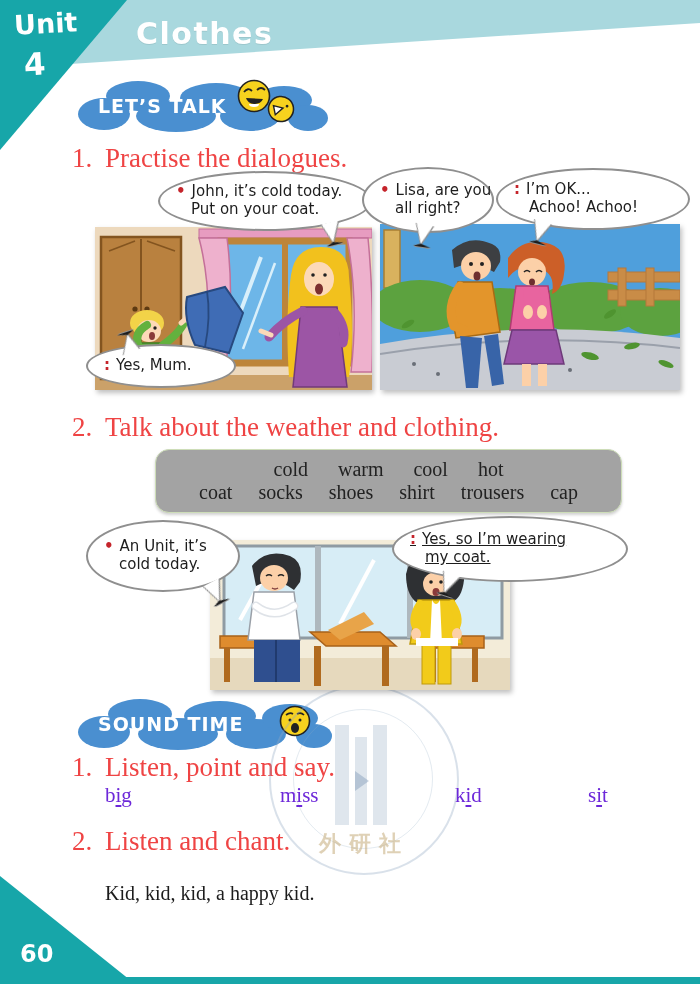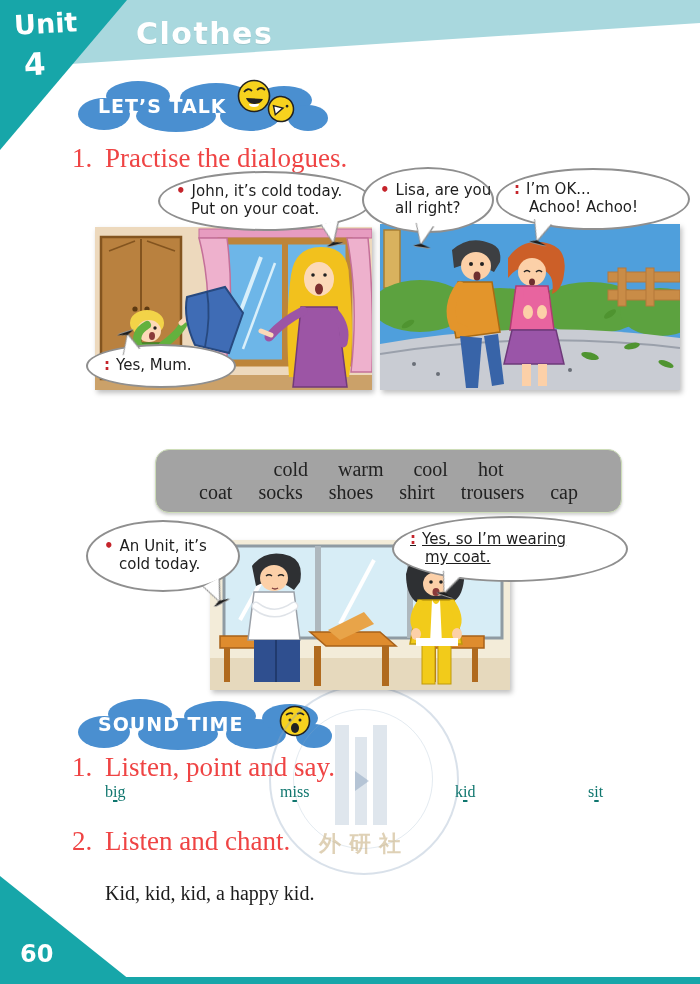--- a/index.html
+++ b/index.html
@@ -44,21 +44,21 @@
 
   
   .wordbox{position:absolute;left:155px;top:449px;width:465px;height:62px;background:#a3a3a3;
            border:1px solid #cdddb8;border-radius:14px;box-shadow:0 2px 3px rgba(0,0,0,.18);
            display:flex;flex-direction:column;justify-content:center;z-index:3;}
   .wrow{display:flex;justify-content:center;gap:30px;font-size:20px;color:#222;}
   .wrow.second{gap:26px;}
 
   
   .sound-words{position:absolute;left:72px;top:783px;width:580px;height:28px;z-index:3;}
-  .sword{position:absolute;font-size:16px;color:#0f766e;}
+  .sword{position:absolute;font-size:21px;color:#6d28d9;}
   .sword .ul{text-decoration:underline;text-underline-offset:3px;text-decoration-thickness:1.5px;}
   .chant-line{position:absolute;left:105px;font-size:20px;color:#1c1c1c;white-space:nowrap;z-index:3;}
 
   
   .watermark{position:absolute;left:269px;top:685px;width:186px;height:186px;border-radius:50%;
              border:2px solid rgba(145,170,195,.35);z-index:1;}
   .watermark .inner{position:absolute;left:22px;top:22px;width:138px;height:138px;border-radius:50%;
              border:1px solid rgba(145,170,195,.25);}
   .watermark .cn{position:absolute;left:0;right:0;bottom:14px;text-align:center;
              font-family:"Liberation Serif",serif;font-weight:bold;font-size:22px;letter-spacing:8px;
@@ -233,20 +233,23 @@
     <div class="bline"><span class="marker">:</span><span>I’m OK...</span></div>
     <div class="bline2">Achoo! Achoo!</div>
     <span class="tail down" style="left:18%;bottom:-16px;transform:rotate(14deg);"></span>
   </div>
 
   <div class="bubble" style="left:86px;top:344px;width:150px;height:44px;">
     <div class="bline"><span class="marker">:</span><span>Yes, Mum.</span></div>
     <span class="tail up" style="left:22%;top:-14px;transform:rotate(-18deg);"></span>
   </div>
 
+  <div class="task" style="left:72px;top:412px;">
+    <span class="num">2.</span><span>Talk about the weather and clothing.</span>
+  </div>
 
   <div class="wordbox">
     <div class="wrow">
       <span>cold</span>
       <span>warm</span>
       <span>cool</span>
       <span>hot</span>
     </div>
     <div class="wrow second">
       <span>coat</span>

